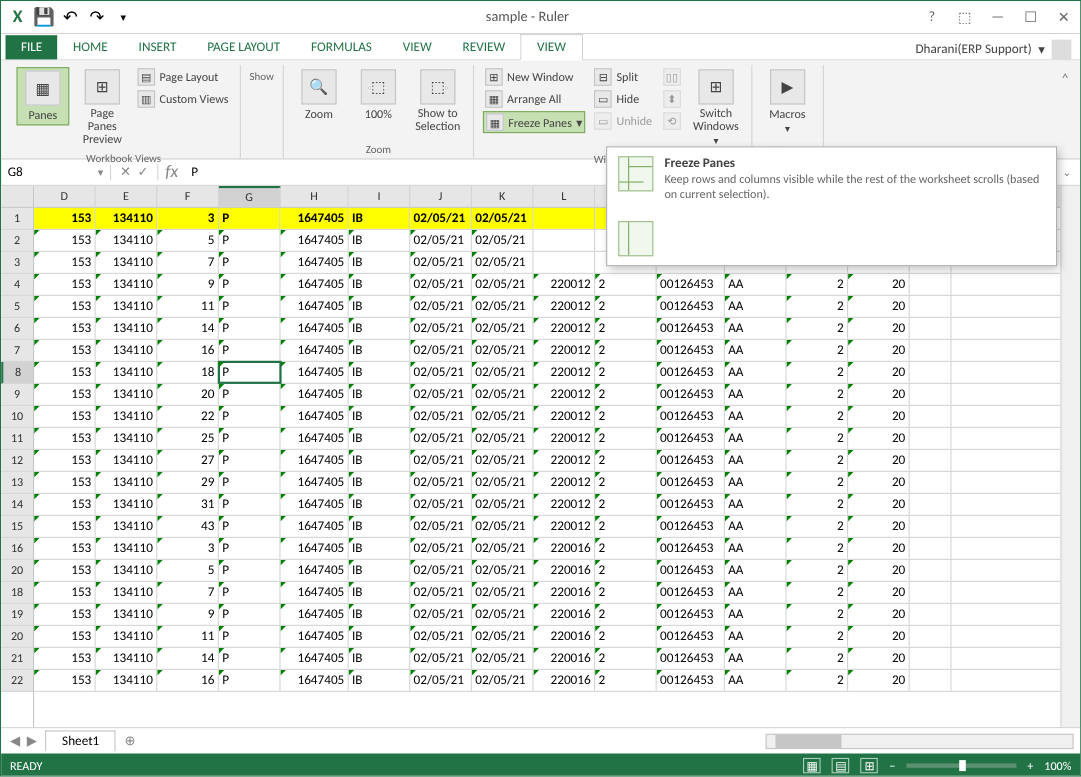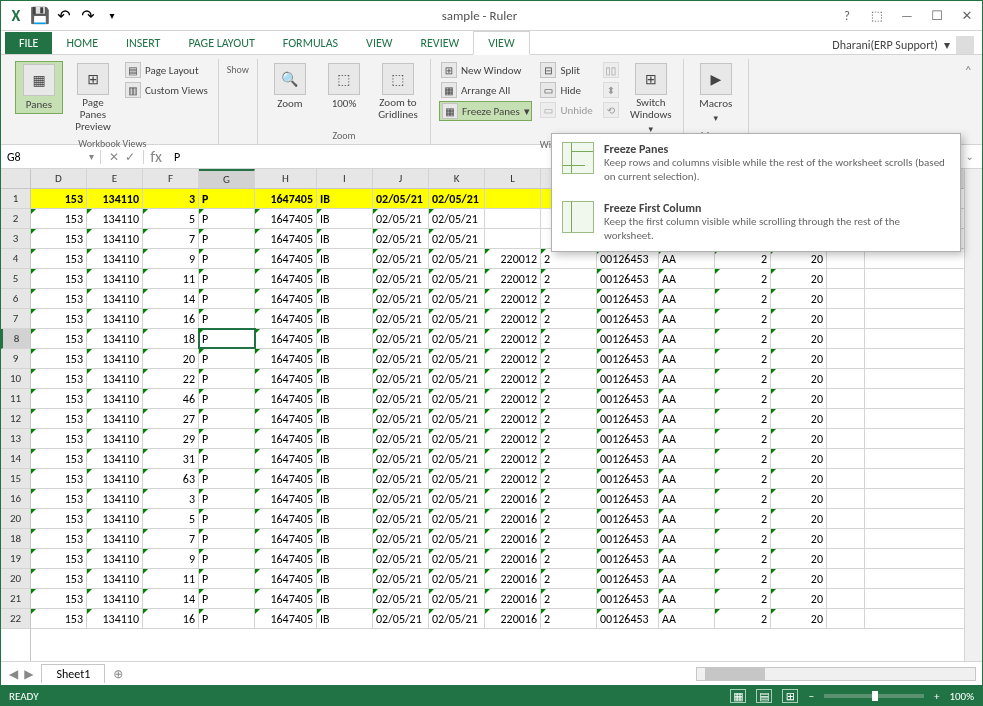--- a/index.html
+++ b/index.html
@@ -26,21 +26,21 @@
 .rb-btn-lg.active { background:#c6e0b4; border:1px solid #7aa95c; }
 .rb-stack { display:flex; flex-direction:column; gap:2px; font-size:11px; color:#444; }
 .rb-stack .item { display:flex; align-items:center; gap:4px; padding:1px 2px; white-space:nowrap; }
 .chk::before { content:"☑"; color:#888; margin-right:3px; }
 .ico-sm { width:16px; height:16px; display:inline-flex; align-items:center; justify-content:center; background:#e8e8e8; border:1px solid #c4c4c4; font-size:10px; }
 .freeze-btn { border:1px solid #7aa95c; background:#c6e0b4; padding:1px 4px; display:flex; align-items:center; gap:4px; font-size:11px; }
 
 .formula-row { height:24px; border-bottom:1px solid #d4d4d4; display:flex; align-items:center; }
 .name-box { width:100px; border-right:1px solid #d4d4d4; padding:0 6px; font-size:12px; display:flex; align-items:center; justify-content:space-between; }
 .fx-btns { display:flex; gap:6px; padding:0 8px; border-right:1px solid #d4d4d4; color:#888; font-size:12px; }
-.fx-label { padding:0 6px; color:#888; }
+.fx-label { padding:0 6px; font-style:italic; color:#888; }
 .formula-input { flex:1; padding:0 6px; font-size:12px; border:none; outline:none; }
 
 .grid-area { position:relative; height: calc(706px - 30px - 24px - 90px - 24px - 24px - 22px); overflow:hidden; display:flex; }
 .row-headers { width:30px; background:#fff; border-right:1px solid #c6c6c6; }
 .row-headers .corner { height:20px; border-bottom:1px solid #c6c6c6; background:#e6e6e6; }
 .row-headers .rh { height:20px; border-bottom:1px solid #d4d4d4; font-size:11px; text-align:center; line-height:20px; background:#e6e6e6; color:#333; }
 .row-headers .rh.sel { background:#d2d2d2; border-left:2px solid #217346;}
 .cols-rows { flex:1; overflow:hidden; }
 .col-headers { height:20px; display:flex; background:#e6e6e6; border-bottom:1px solid #c6c6c6; }
 .col-headers .ch { border-right:1px solid #d4d4d4; font-size:11px; text-align:center; line-height:20px; color:#333; }
@@ -147,21 +147,21 @@
       <div class="rb-btn-lg">
           <div class="ico">🔍</div>
           <span>Zoom</span>
         </div>
       <div class="rb-btn-lg">
           <div class="ico">⬚</div>
           <span>100%</span>
         </div>
       <div class="rb-btn-lg">
           <div class="ico">⬚</div>
-          <span style="text-align:center;line-height:1.1;">Zoom to Gridlines</span>
+          <span style="text-align:center;line-height:1.1;">Show to Selection</span>
         </div>
     </div>
     <div class="group-label">Zoom</div>
   </div>
   <div class="group">
     <div class="group-content">
       <div class="rb-stack">
         <div class="item">
             <span class="ico-sm">⊞</span>
             <span>New Window</span>
@@ -449,21 +449,21 @@
           <div class="dc tri" style="width: 56px;">2</div>
           <div class="dc tri" style="width: 62px;">00126453</div>
           <div class="dc tri" style="width: 56px;">AA</div>
           <div class="dc right tri" style="width: 56px;">2</div>
           <div class="dc right tri" style="width: 56px;">20</div>
           <div class="dc" style="width: 38px;"></div>
         </div>
         <div class="dr">
           <div class="dc right tri" style="width: 56px;">153</div>
           <div class="dc right tri" style="width: 56px;">134110</div>
-          <div class="dc right tri" style="width: 56px;">46</div>
+          <div class="dc right tri" style="width: 56px;">25</div>
           <div class="dc tri" style="width: 56px;">P</div>
           <div class="dc right tri" style="width: 62px;">1647405</div>
           <div class="dc tri" style="width: 56px;">IB</div>
           <div class="dc tri" style="width: 56px;">02/05/21</div>
           <div class="dc tri" style="width: 56px;">02/05/21</div>
           <div class="dc right tri" style="width: 56px;">220012</div>
           <div class="dc tri" style="width: 56px;">2</div>
           <div class="dc tri" style="width: 62px;">00126453</div>
           <div class="dc tri" style="width: 56px;">AA</div>
           <div class="dc right tri" style="width: 56px;">2</div>
@@ -517,21 +517,21 @@
           <div class="dc tri" style="width: 56px;">2</div>
           <div class="dc tri" style="width: 62px;">00126453</div>
           <div class="dc tri" style="width: 56px;">AA</div>
           <div class="dc right tri" style="width: 56px;">2</div>
           <div class="dc right tri" style="width: 56px;">20</div>
           <div class="dc" style="width: 38px;"></div>
         </div>
         <div class="dr">
           <div class="dc right tri" style="width: 56px;">153</div>
           <div class="dc right tri" style="width: 56px;">134110</div>
-          <div class="dc right tri" style="width: 56px;">63</div>
+          <div class="dc right tri" style="width: 56px;">43</div>
           <div class="dc tri" style="width: 56px;">P</div>
           <div class="dc right tri" style="width: 62px;">1647405</div>
           <div class="dc tri" style="width: 56px;">IB</div>
           <div class="dc tri" style="width: 56px;">02/05/21</div>
           <div class="dc tri" style="width: 56px;">02/05/21</div>
           <div class="dc right tri" style="width: 56px;">220012</div>
           <div class="dc tri" style="width: 56px;">2</div>
           <div class="dc tri" style="width: 62px;">00126453</div>
           <div class="dc tri" style="width: 56px;">AA</div>
           <div class="dc right tri" style="width: 56px;">2</div>
@@ -665,24 +665,20 @@
 <div class="freeze-menu">
   <div class="fm-item">
     <div class="fm-ico fp"></div>
     <div class="fm-txt">
         <div class="t">Freeze Panes</div>
         <div class="d">Keep rows and columns visible while the rest of the worksheet scrolls (based on current selection).</div>
       </div>
   </div>
   <div class="fm-item">
     <div class="fm-ico fc"></div>
-    <div class="fm-txt">
-        <div class="t">Freeze First Column</div>
-        <div class="d">Keep the first column visible while scrolling through the rest of the worksheet.</div>
-      </div>
   </div>
 </div>
 
 <div class="sheet-tabs">
   <div class="sheet-nav">
     <span>◀</span>
     <span>▶</span>
   </div>
   <div class="sheet-tab">Sheet1</div>
   <div class="sheet-add">⊕</div>

